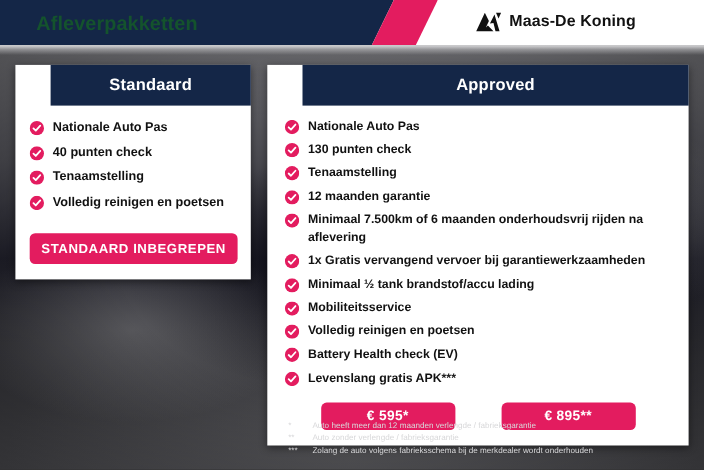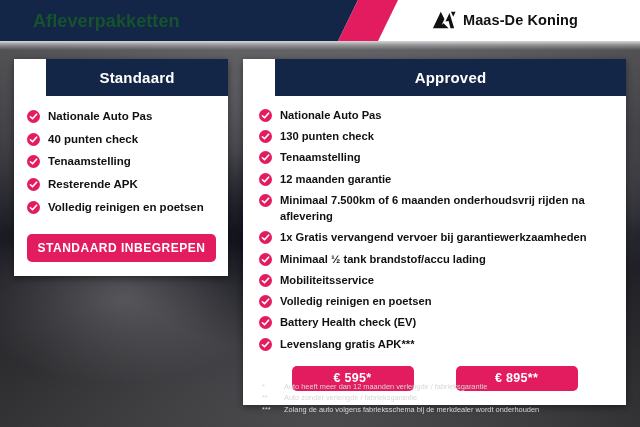--- a/index.html
+++ b/index.html
@@ -256,27 +256,20 @@
             <circle cx="8" cy="8" r="8" fill="#e31c5f"></circle>
             <path d="M4.2 8.3 L6.8 10.8 L11.8 5.2" stroke="#ffffff" stroke-width="2" fill="none" stroke-linecap="round" stroke-linejoin="round"></path>
           </svg>
           <span class="feat-text">Tenaamstelling</span>
         </li>
         <li>
           <svg class="check" viewBox="0 0 16 16">
             <circle cx="8" cy="8" r="8" fill="#e31c5f"></circle>
             <path d="M4.2 8.3 L6.8 10.8 L11.8 5.2" stroke="#ffffff" stroke-width="2" fill="none" stroke-linecap="round" stroke-linejoin="round"></path>
           </svg>
-          <span class="feat-text">Resterende APK</span>
-        </li>
-        <li>
-          <svg class="check" viewBox="0 0 16 16">
-            <circle cx="8" cy="8" r="8" fill="#e31c5f"></circle>
-            <path d="M4.2 8.3 L6.8 10.8 L11.8 5.2" stroke="#ffffff" stroke-width="2" fill="none" stroke-linecap="round" stroke-linejoin="round"></path>
-          </svg>
           <span class="feat-text">Volledig reinigen en poetsen</span>
         </li>
       </ul>
       <button class="std-btn">STANDAARD INBEGREPEN</button>
     </div>
   </div>
 
   <div class="card card-app">
     <div class="card-head">
       <span class="card-head-title">Approved</span>

